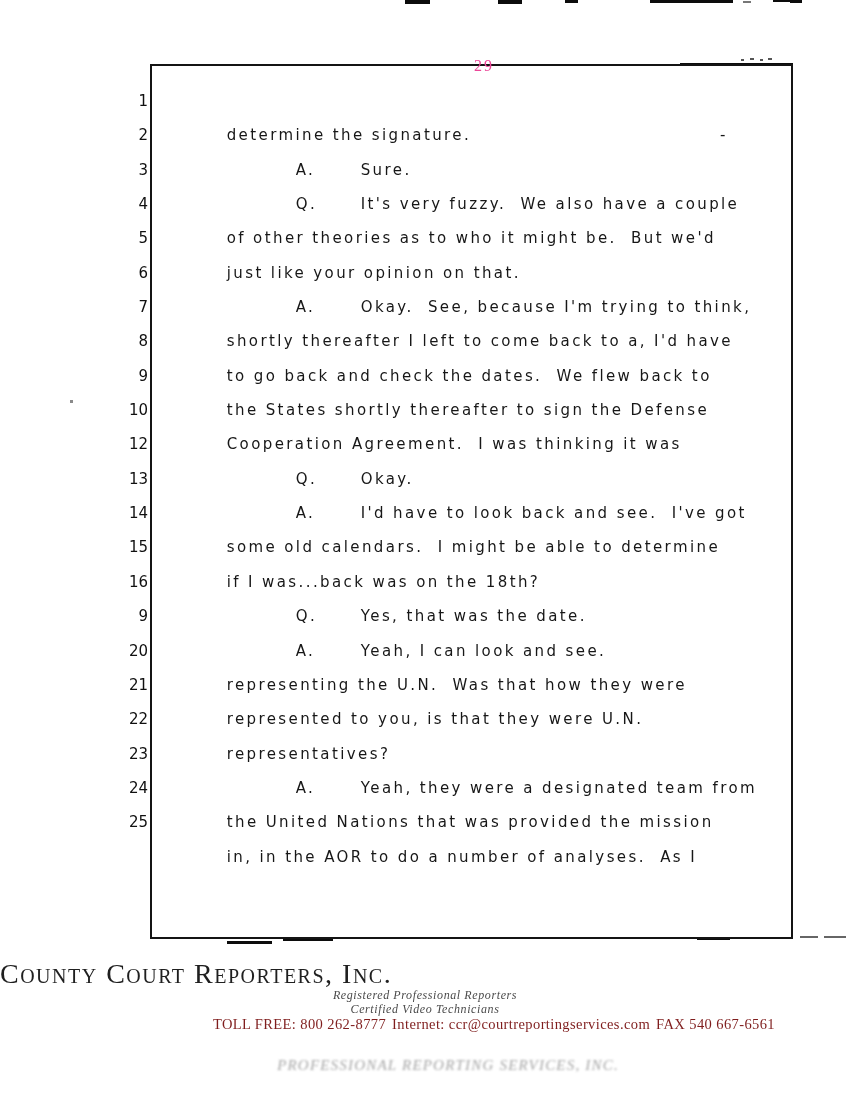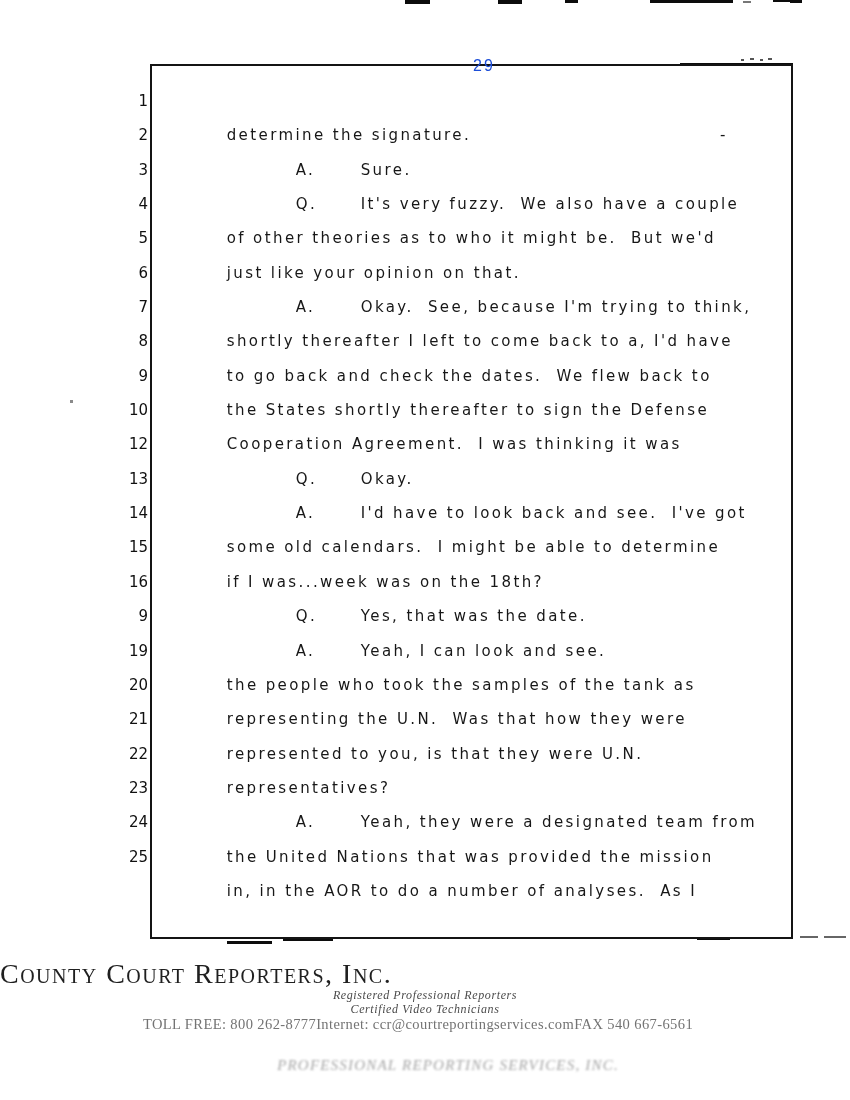--- a/index.html
+++ b/index.html
@@ -6,22 +6,22 @@
   html,body { width:850px; height:1100px; background:#ffffff; overflow:hidden; }
   body { position:relative; font-family:"DejaVu Sans", sans-serif; }
 
   
   .sheet {
     position:absolute; left:150px; top:64px; width:643px; height:875px;
     border:2px solid #141414; background:#fff;
   }
   .page-num {
     position:absolute; left:464px; top:57px; width:40px; text-align:center;
-    font-size:16px; letter-spacing:2px; color:#1d4ed8; background:transparent;
-    font-family:Liberation Sans, sans-serif; z-index:3;
+    font-size:16px; letter-spacing:2px; color:#ec4899; background:transparent;
+    font-family:Liberation Serif, serif; z-index:3;
   }
   .rows { position:absolute; left:0; top:18px; right:0; }
   .row {
     position:relative; height:34.35px; line-height:34.35px;
     padding-left:46px; white-space:pre;
     font-size:15px; letter-spacing:2.4px; color:#171717;
   }
   .num {
     position:absolute; left:-38px; top:0; width:34px; text-align:right;
     letter-spacing:0; font-size:15px; color:#101010;
@@ -43,23 +43,23 @@
   }
   .tagline {
     position:absolute; width:100%; text-align:center;
     font-family:"Liberation Serif", serif; font-style:italic;
     font-size:12px; color:#4a4a4a; letter-spacing:0.6px; filter:blur(0.4px);
   }
   .tagline.t1 { top:988px; }
   .tagline.t2 { top:1002px; }
   .contact {
     position:absolute; left:143px; top:1016px; width:702px;
-    display:flex; justify-content:flex-start;
-    font-family:"Liberation Serif", serif; font-size:14.5px; color:#737373;
-    letter-spacing:0.4px; filter:blur(0.4px);
+    display:flex; justify-content:center;
+    font-family:"Liberation Serif", serif; font-size:14.5px; color:#7f1d1d;
+    letter-spacing:0.4px; filter:blur(0.4px);gap:6px;
   }
   .fineprint {
     position:absolute; left:0; top:1057px; width:100%; text-align:center;
     font-family:"Liberation Serif", serif; font-style:italic;
     font-size:15px; color:#9a9a9a; letter-spacing:1.2px;
     filter:blur(0.8px); opacity:0.9;padding-left:46px;
   }
 </style>
 </head>
 <body>
@@ -138,35 +138,32 @@
 
   <div class="row">
     <span class="num">13</span><span class="speaker">A.</span><span class="txt">I'd have to look back and see.  I've got</span>
   </div>
 
   <div class="row">
     <span class="num">14</span><span class="txt">some old calendars.  I might be able to determine</span>
   </div>
 
   <div class="row">
-    <span class="num">15</span><span class="txt">if I was...week was on the 18th?</span>
+    <span class="num">15</span><span class="txt">if I was...back was on the 18th?</span>
   </div>
 
   <div class="row">
     <span class="num">16</span><span class="speaker">Q.</span><span class="txt">Yes, that was the date.</span>
   </div>
 
   <div class="row">
     <span class="num">9</span><span class="speaker">A.</span><span class="txt">Yeah, I can look and see.</span>
   </div>
 
 
-  <div class="row">
-    <span class="num">19</span><span class="txt">the people who took the samples of the tank as</span>
-  </div>
 
   <div class="row">
     <span class="num">20</span><span class="txt">representing the U.N.  Was that how they were</span>
   </div>
 
   <div class="row">
     <span class="num">21</span><span class="txt">represented to you, is that they were U.N.</span>
   </div>
 
   <div class="row">

